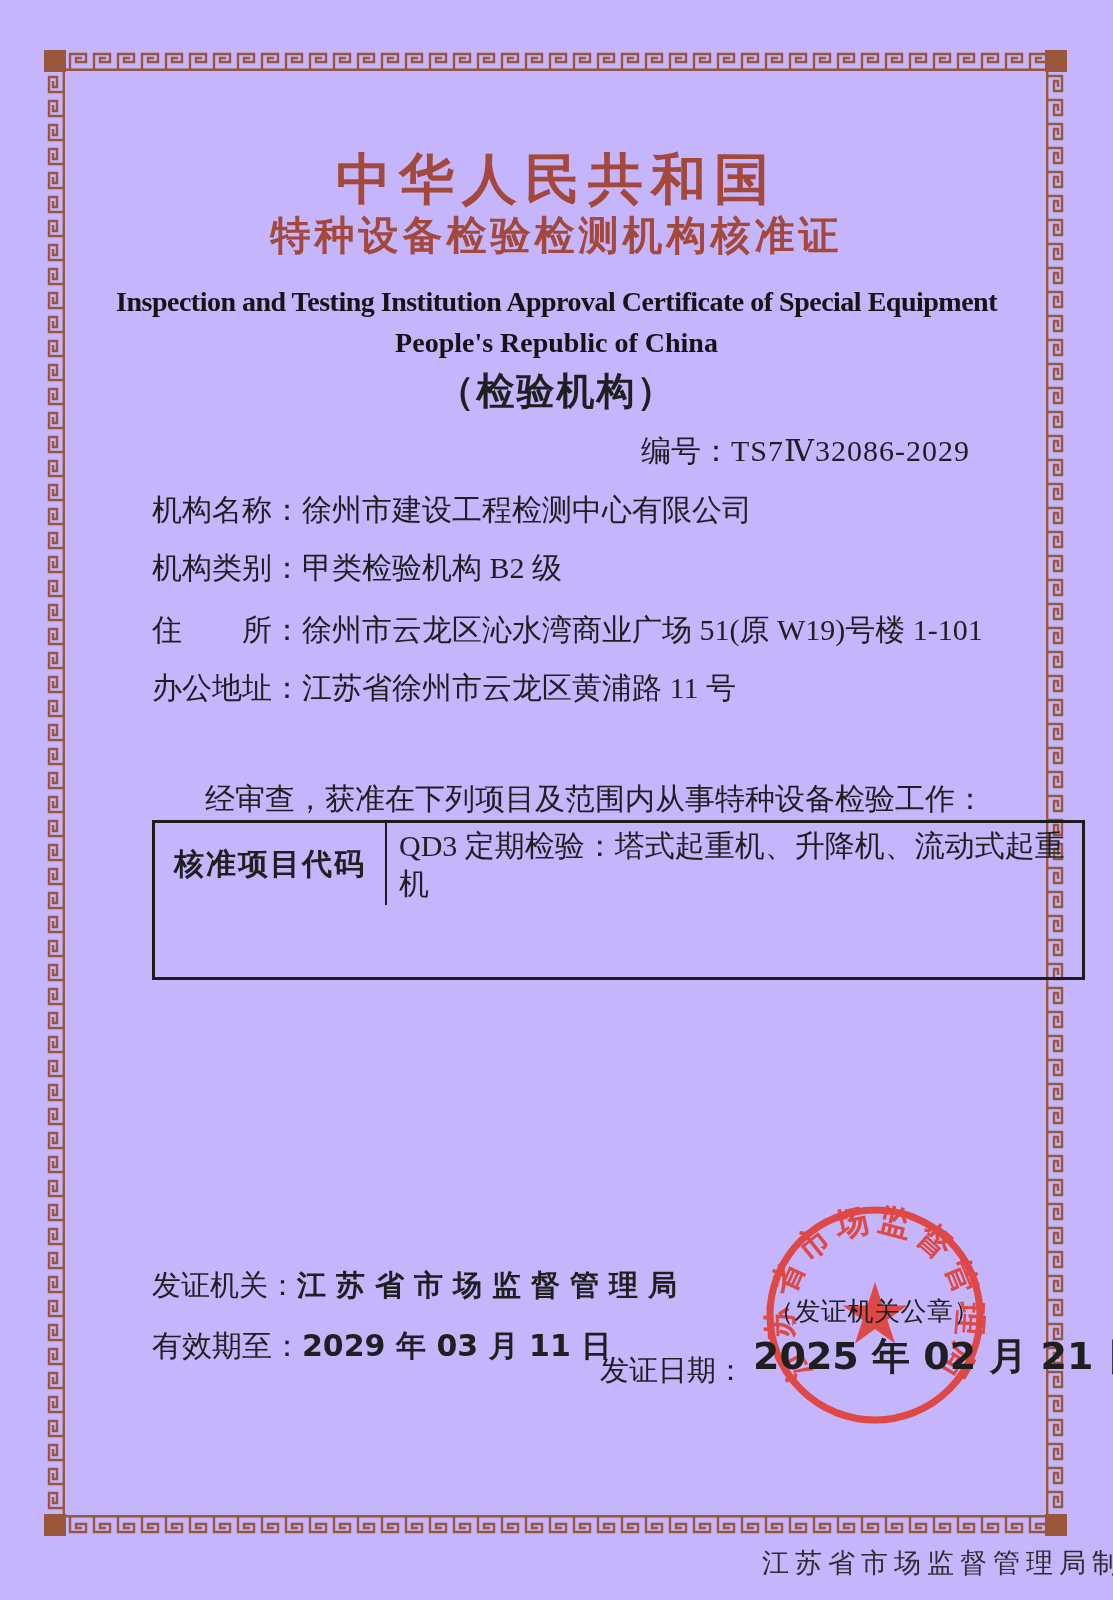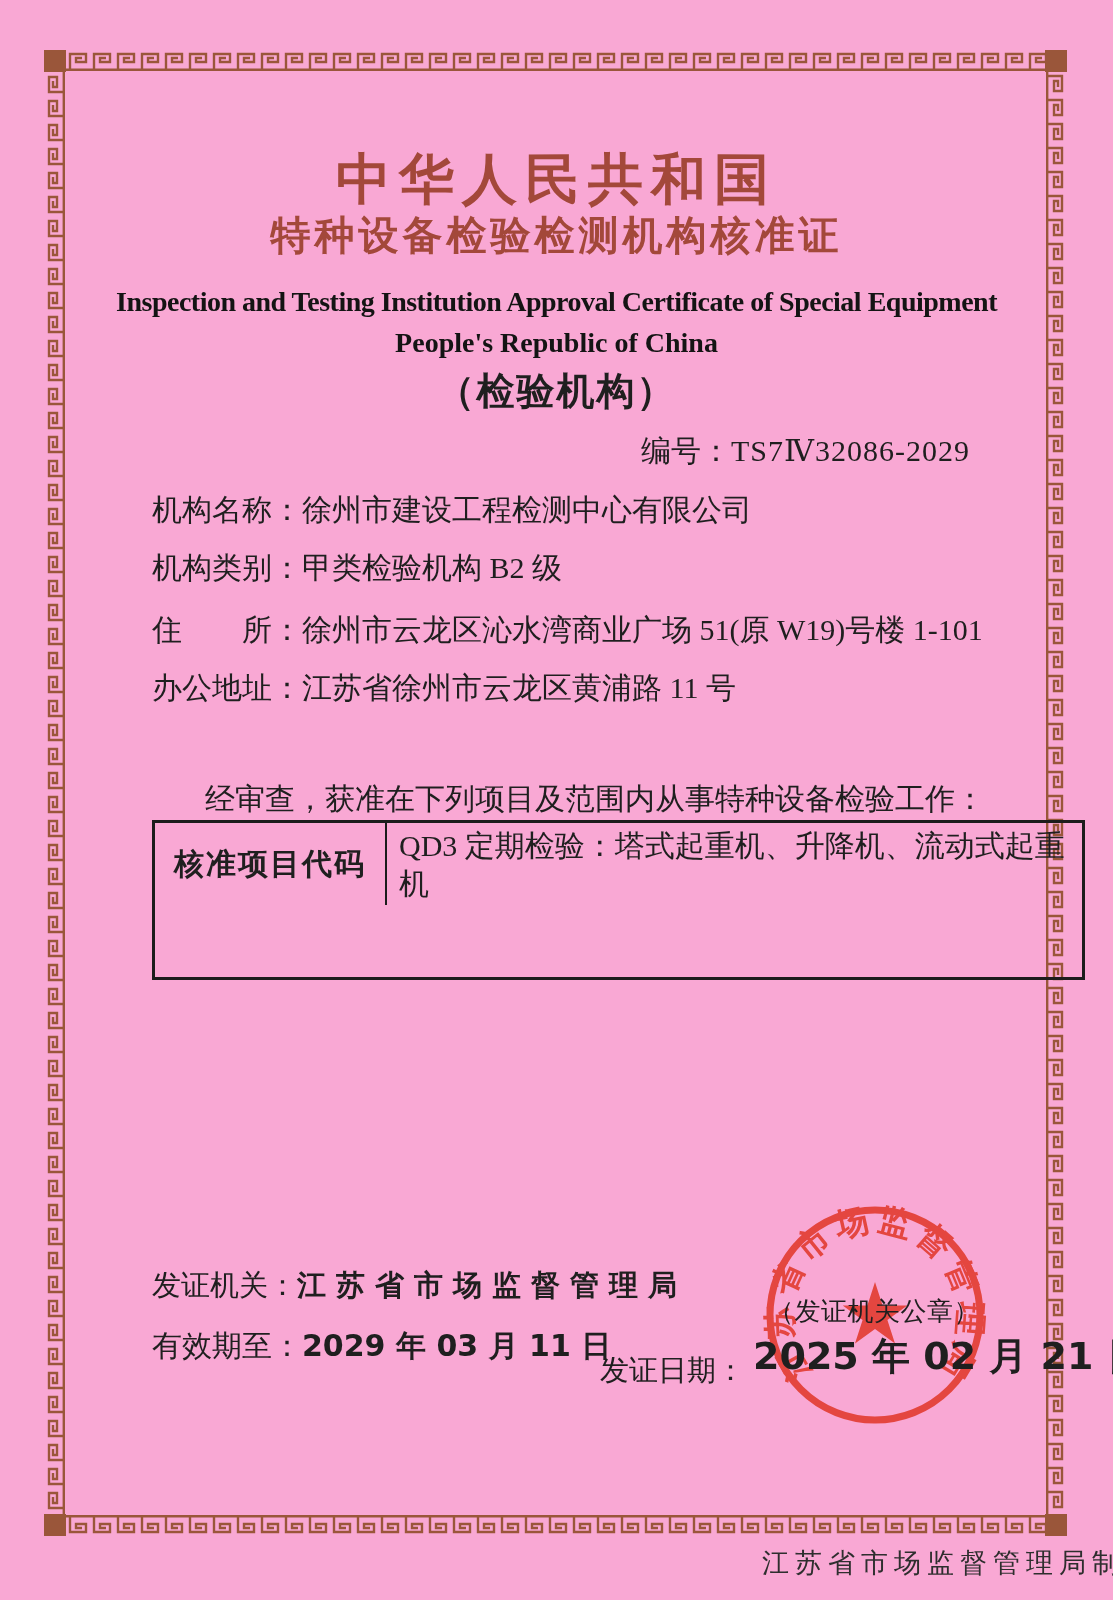--- a/index.html
+++ b/index.html
@@ -1,17 +1,17 @@
 <!DOCTYPE html>
 <html><head>
 <meta charset="utf-8">
 <style>
   html,body{margin:0;padding:0;}
   body{font-family:"Liberation Serif","DejaVu Serif",serif;}
-  #cert{position:relative;width:1113px;height:1600px;background:#f9a8d4;overflow:hidden;color:#1f1f1f;}
+  #cert{position:relative;width:1113px;height:1600px;background:#c4b5fd;overflow:hidden;color:#1f1f1f;}
 
   
   .bstrip{position:absolute;display:block;}
   .bcorner{position:absolute;width:22px;height:22px;background:#9a563a;}
 
   
   .abs{position:absolute;}
   .ctr{left:0;width:100%;text-align:center;}
   .title-cn{color:#a3483a;font-weight:bold;font-family:"DejaVu Sans","Liberation Sans",sans-serif;}
   .t1{top:143px;font-size:55px;letter-spacing:8px;}

